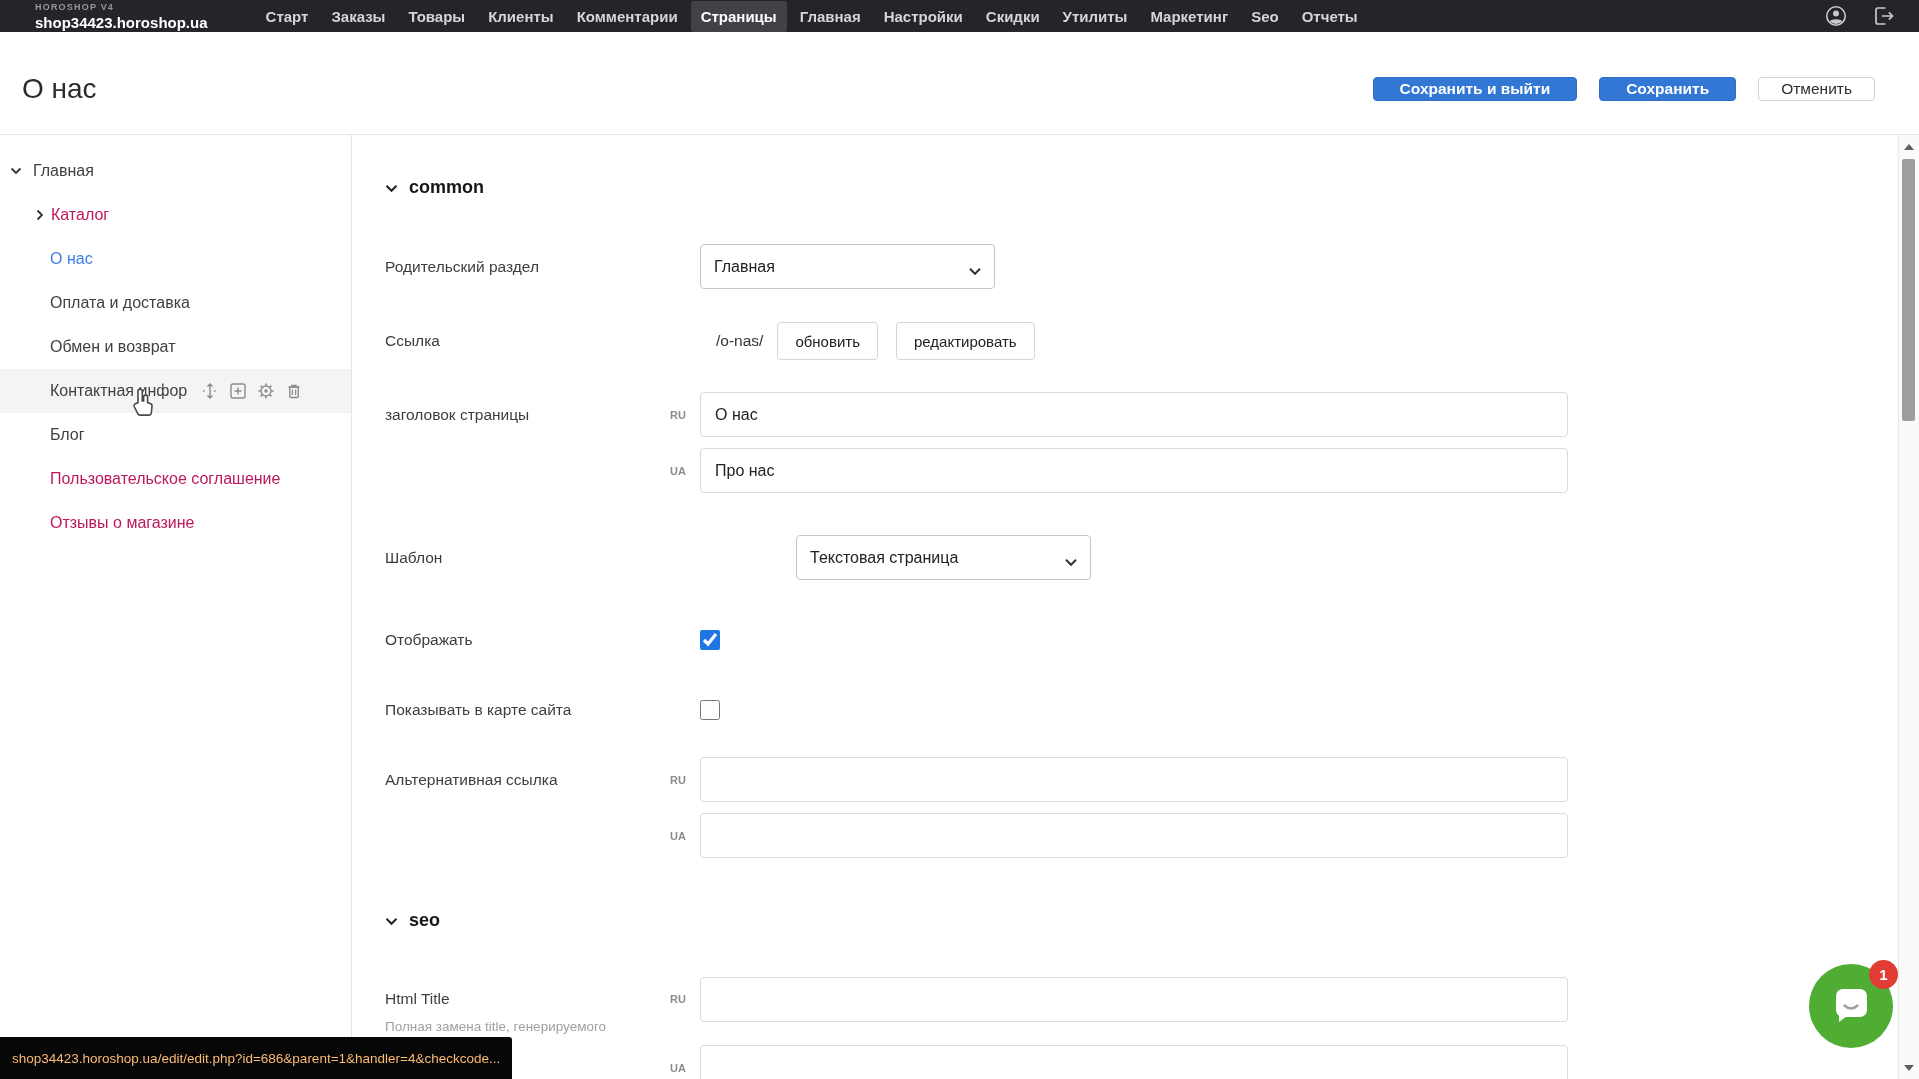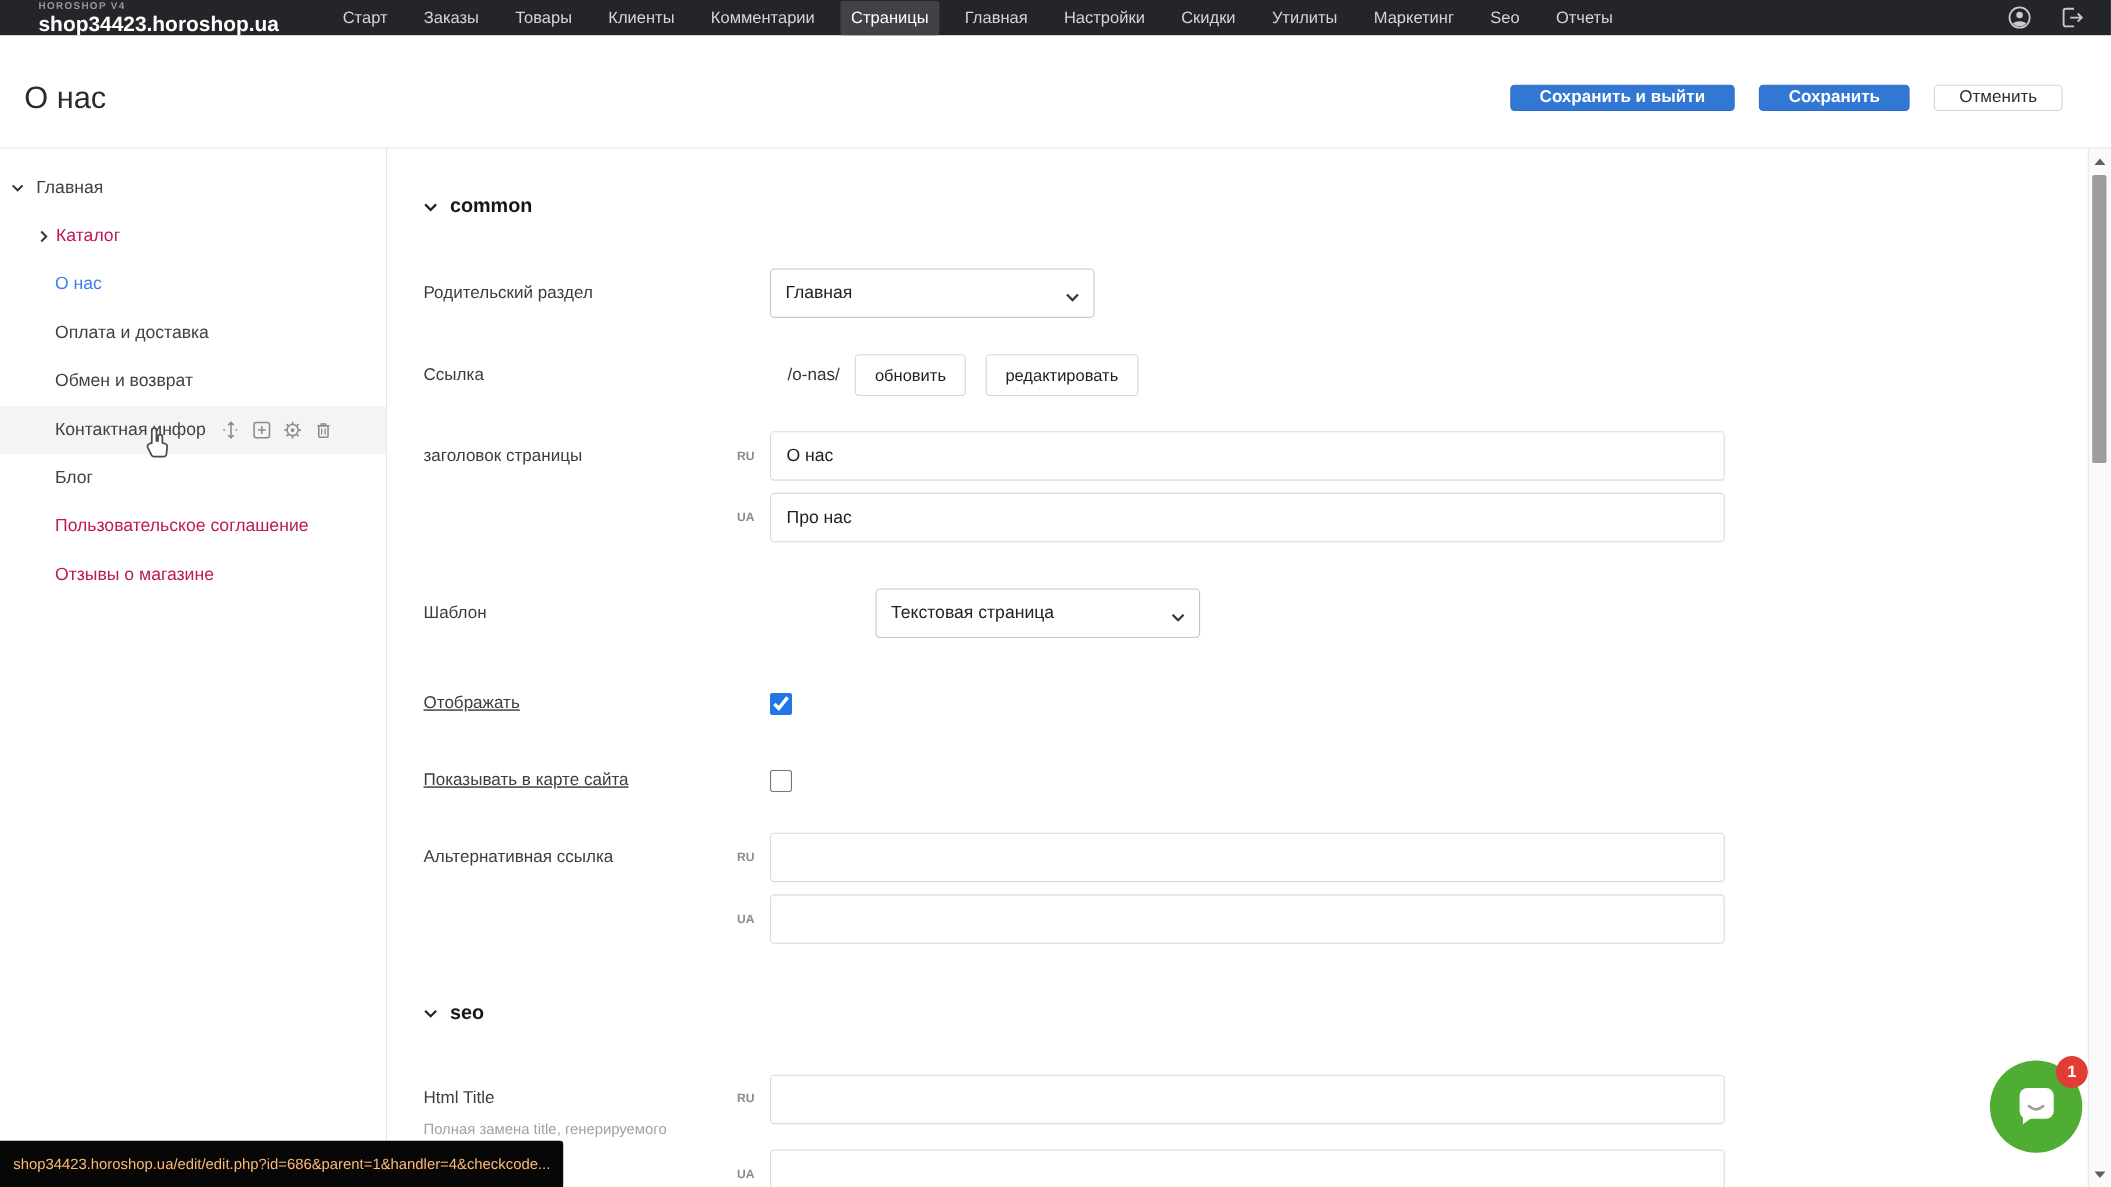--- a/index.html
+++ b/index.html
@@ -3,22 +3,22 @@
 <meta charset="utf-8">
 <style>
   * { margin:0; padding:0; box-sizing:border-box; font-family:"Liberation Sans","DejaVu Sans",sans-serif; }
   html,body { width:1919px; height:1079px; overflow:hidden; background:#fff; }
   .screen { position:relative; width:1919px; height:1079px; overflow:hidden; background:#fff; }
 
   
   .topbar { position:absolute; top:0; left:0; right:0; height:32px; background:#242528; display:flex; align-items:center; z-index:5; }
   .brand { margin-left:35px; line-height:1; cursor:pointer; }
   .brand-small { font-size:9px; color:#96979a; font-weight:bold; letter-spacing:1.2px; margin-bottom:3px; }
-  .brand-main { font-size:19px; color:#ffffff; font-weight:bold; }
-  .menu { display:flex; align-items:center; margin-left:48px; gap:13px; }
+  .brand-main { font-size:15px; color:#ffffff; font-weight:bold; }
+  .menu { display:flex; align-items:center; margin-left:48px; gap:3px;font-weight:bold; }
   .menu-item { color:#d4d5d7; font-size:15px; padding:7px 10px; border-radius:3px; cursor:pointer; white-space:nowrap; }
   .menu-item.active { background:#404247; color:#fff; }
   .topbar-right { margin-left:auto; margin-right:24px; display:flex; align-items:center; gap:26px; }
   .topbar-right .tb-icon { cursor:pointer; display:flex; }
 
   
   .header { position:absolute; top:44px; left:0; right:0; height:91px; background:#fff; border-bottom:1px solid #e7e7e7; display:flex; align-items:center; z-index:4; }
   .page-title { font-size:28px; font-weight:400; color:#2b2b2b; margin-left:22px; }
   .header-actions { margin-left:auto; margin-right:44px; display:flex; gap:22px; }
   .btn { height:24px; border-radius:4px; font-size:15.5px; cursor:pointer; }
@@ -59,21 +59,21 @@
   .select-wrap { position:relative; width:295px; height:45px; }
   .select-wrap select { width:100%; height:100%; appearance:none; -webkit-appearance:none; border:1px solid #c6c6c6; border-radius:4px; background:#fff; font-size:16px; color:#222; padding:0 34px 0 13px; cursor:pointer; outline:none; }
   .select-chevron { position:absolute; right:13px; top:18px; pointer-events:none; }
   .checkbox { width:20px; height:20px; accent-color:#2076e5; cursor:pointer; }
   .link-value { font-size:15.5px; color:#333; padding-left:16px; margin-right:14px; }
   .btn-small { height:38px; background:#fff; border:1px solid #d6d6d6; border-radius:4px; font-size:15px; color:#222; padding:0 17px; cursor:pointer; }
   .btn-small + .btn-small { margin-left:18px; }
 
   .mb33{margin-bottom:33px;} .mb32{margin-bottom:32px;} .mb11{margin-bottom:11px;}
   .mb42{margin-bottom:42px;} .mb45{margin-bottom:45px;gap:48px;} .mb40{margin-bottom:40px;}
-  .cbrow{height:30px;text-decoration:underline;}
+  .cbrow{height:30px;}
 
   
   .scrollbar { position:absolute; top:0; right:0; bottom:0; width:21px; background:#fafafa; border-left:1px solid #e8e8e8; z-index:3; }
   .sb-up { position:absolute; top:9px; left:5px; width:0; height:0; border-left:5px solid transparent; border-right:5px solid transparent; border-bottom:6px solid #5f5f5f; cursor:pointer; }
   .sb-thumb { position:absolute; top:24px; left:3px; width:13px; height:262px; background:#9d9d9d; border-radius:2px; cursor:pointer; }
   .sb-down { position:absolute; bottom:8px; left:5px; width:0; height:0; border-left:5px solid transparent; border-right:5px solid transparent; border-top:6px solid #5f5f5f; cursor:pointer; }
 
   
   .status-tooltip { position:absolute; left:0; bottom:0; height:42px; background:#070707; color:#fdba74; font-size:13.5px; display:flex; align-items:center; padding:0 12px; border-top-right-radius:3px; z-index:20; white-space:nowrap; }
 

